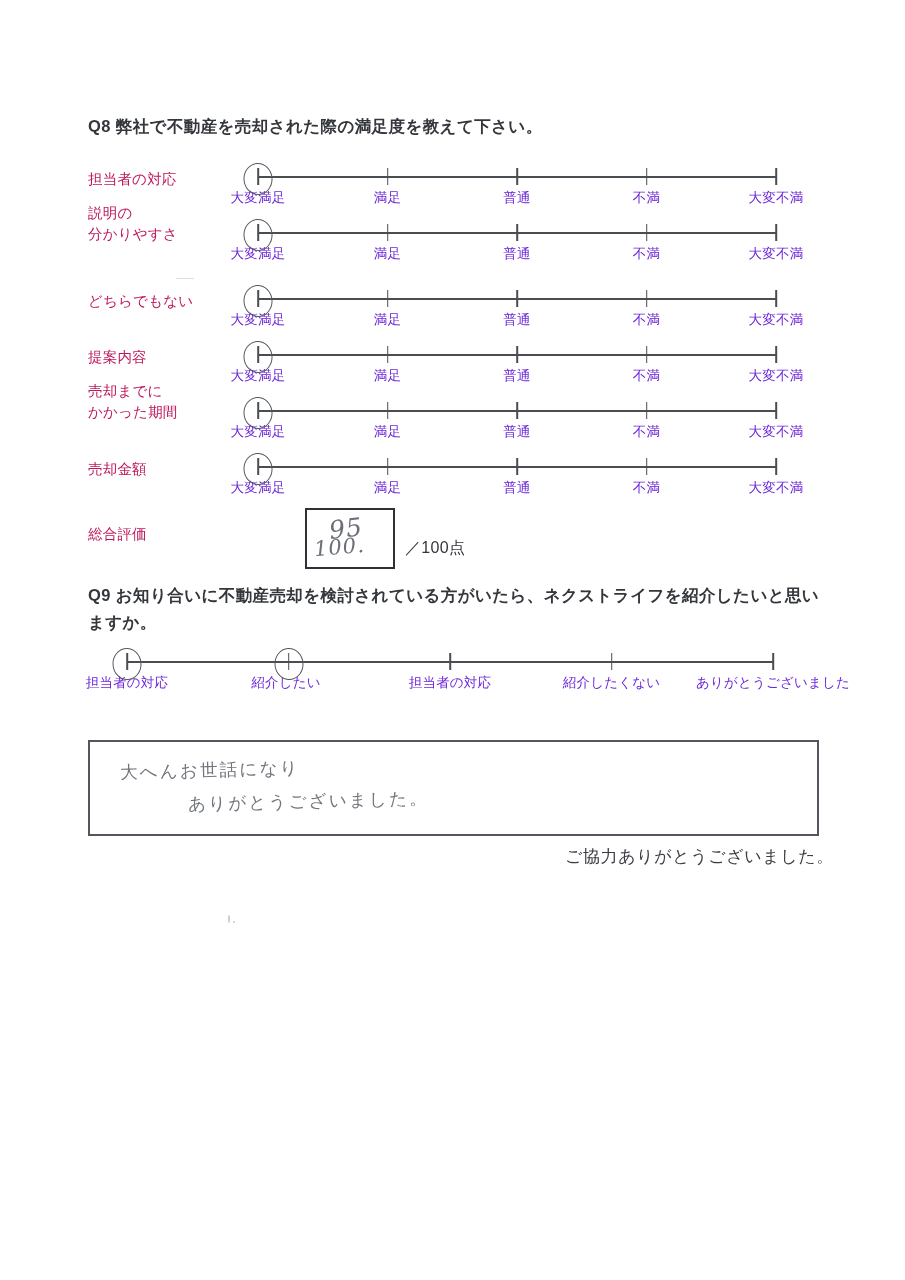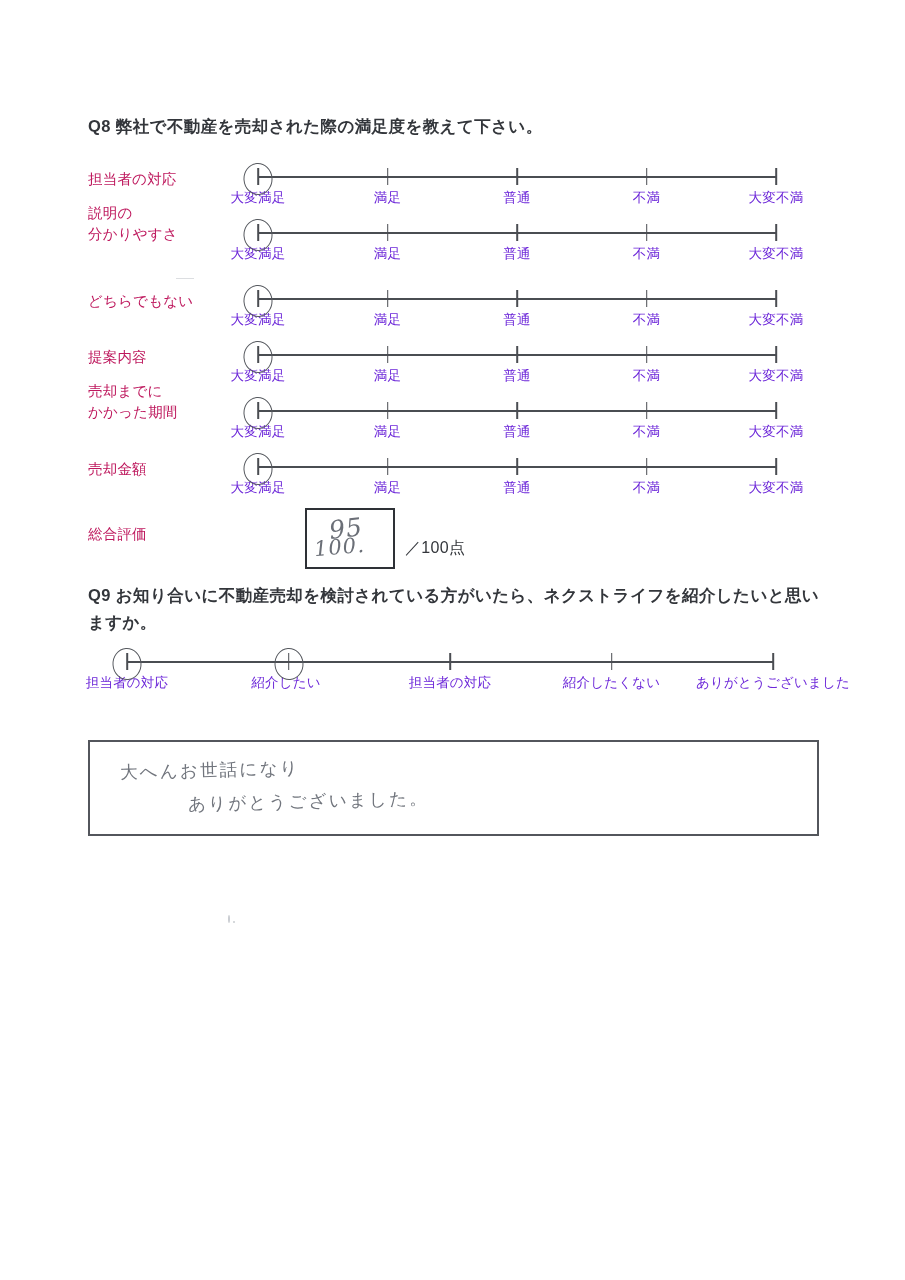--- a/index.html
+++ b/index.html
@@ -274,17 +274,18 @@
         <div class="circle-mark" style="left: 161.5px;"></div>
       </div>
     </div>
 
 
   <div id="comment-box" style="left:88px; top:740px; width:727px; height:92px;">
     <span class="comment-line" style="left:30px; top:16px;">大へんお世話になり</span>
     <span class="comment-line" style="left:98px; top:47px;">ありがとうございました。</span>
   </div>
 
+  <div id="closing" style="left:565px; top:845px;">ご協力ありがとうございました。</div>
 
   <div class="speck" style="left:228px; top:915px; width:2px; height:8px;"></div>
   <div class="speck" style="left:233px; top:921px; width:2px; height:2px;"></div>
   <div class="speck" style="left:176px; top:278px; width:18px; height:1px; border-radius:0; background:#dcdee1;"></div>
 </div>
 
 </body></html>

